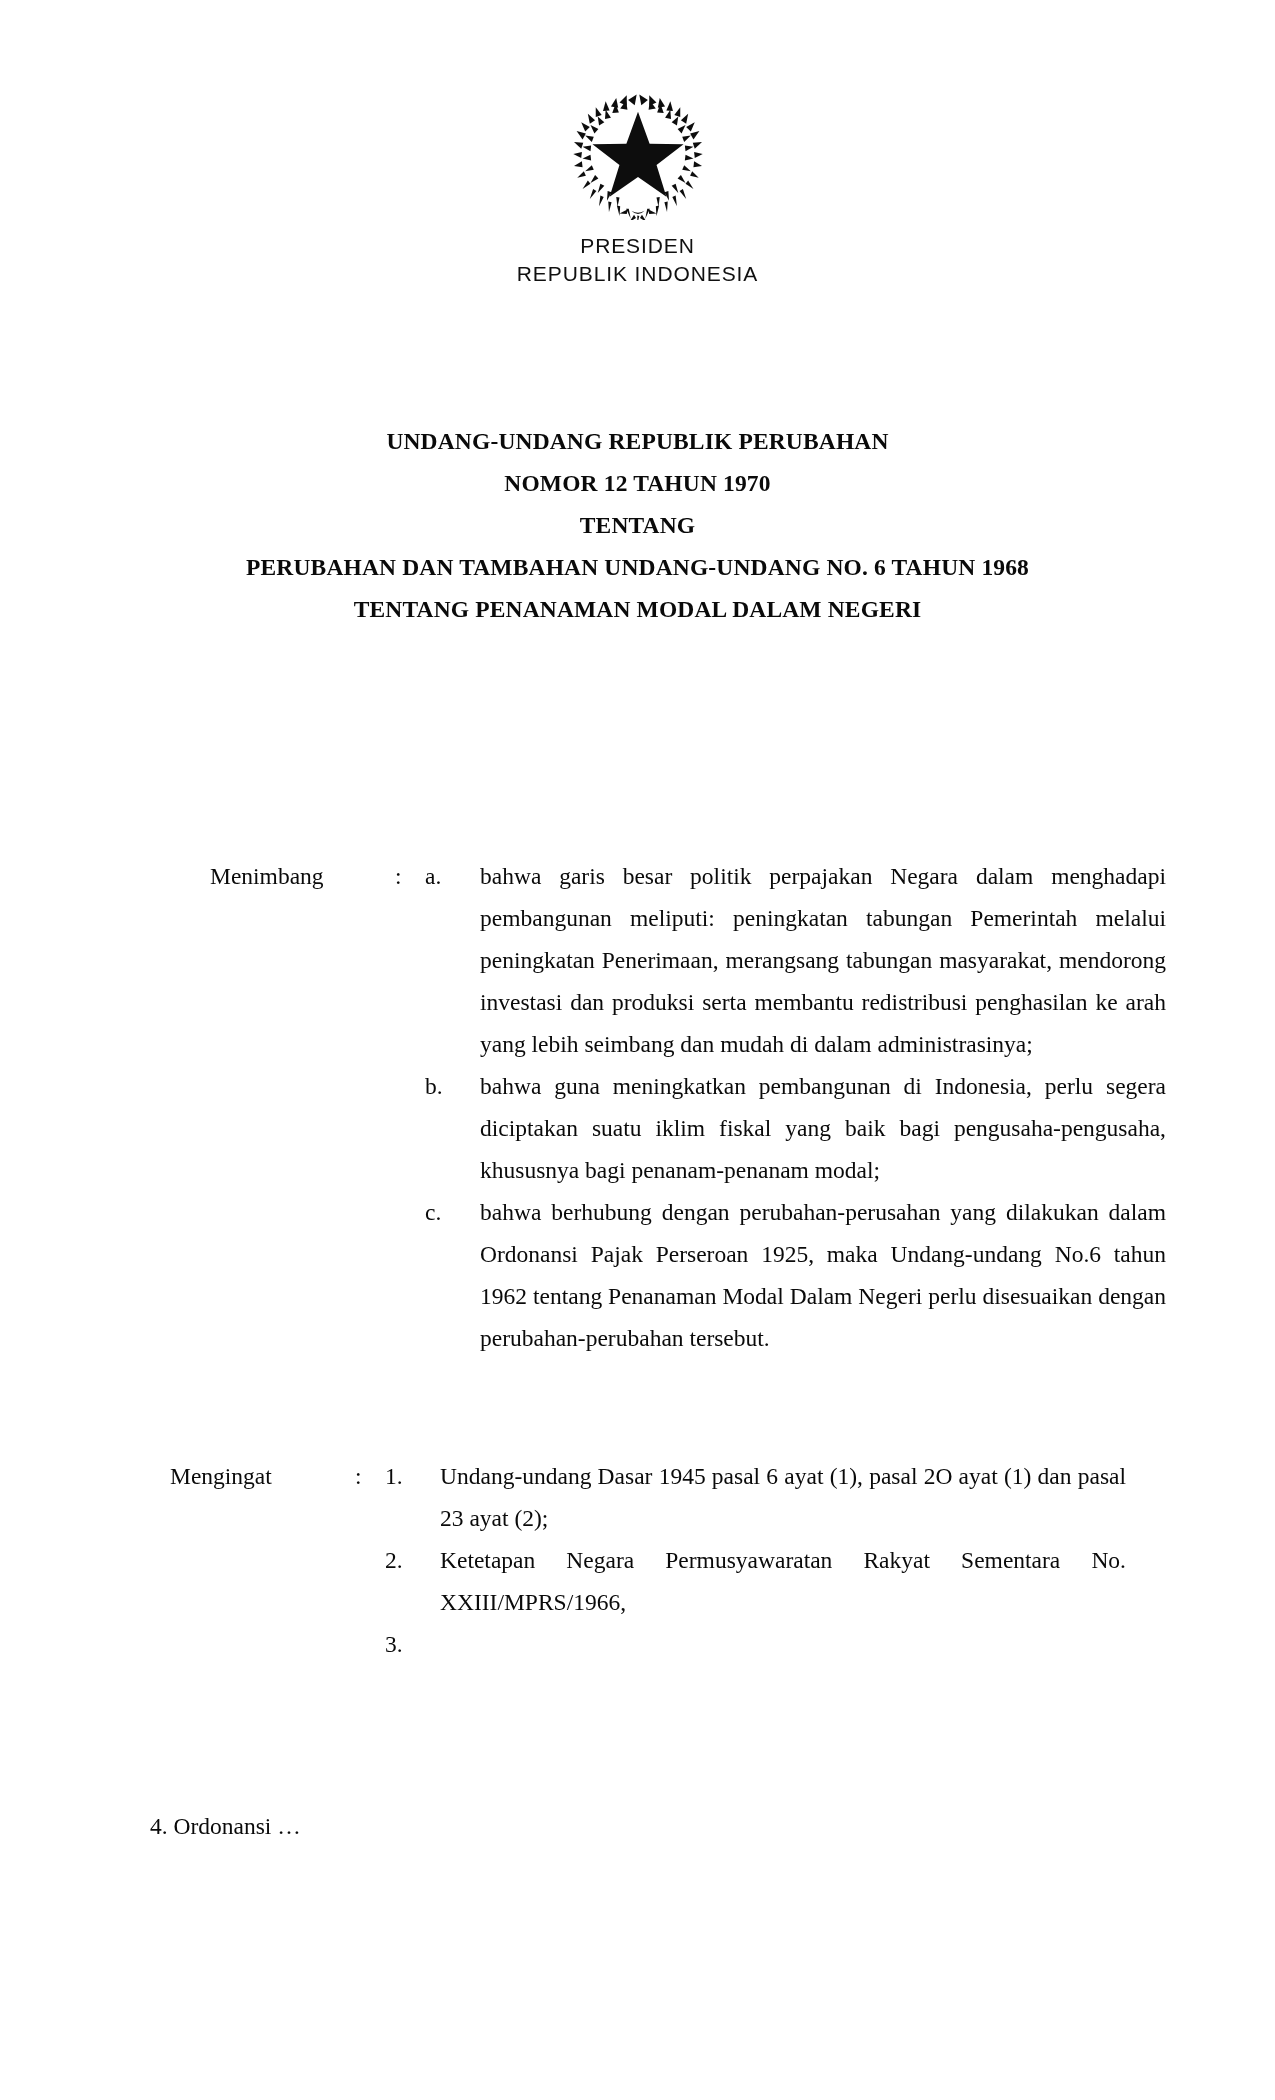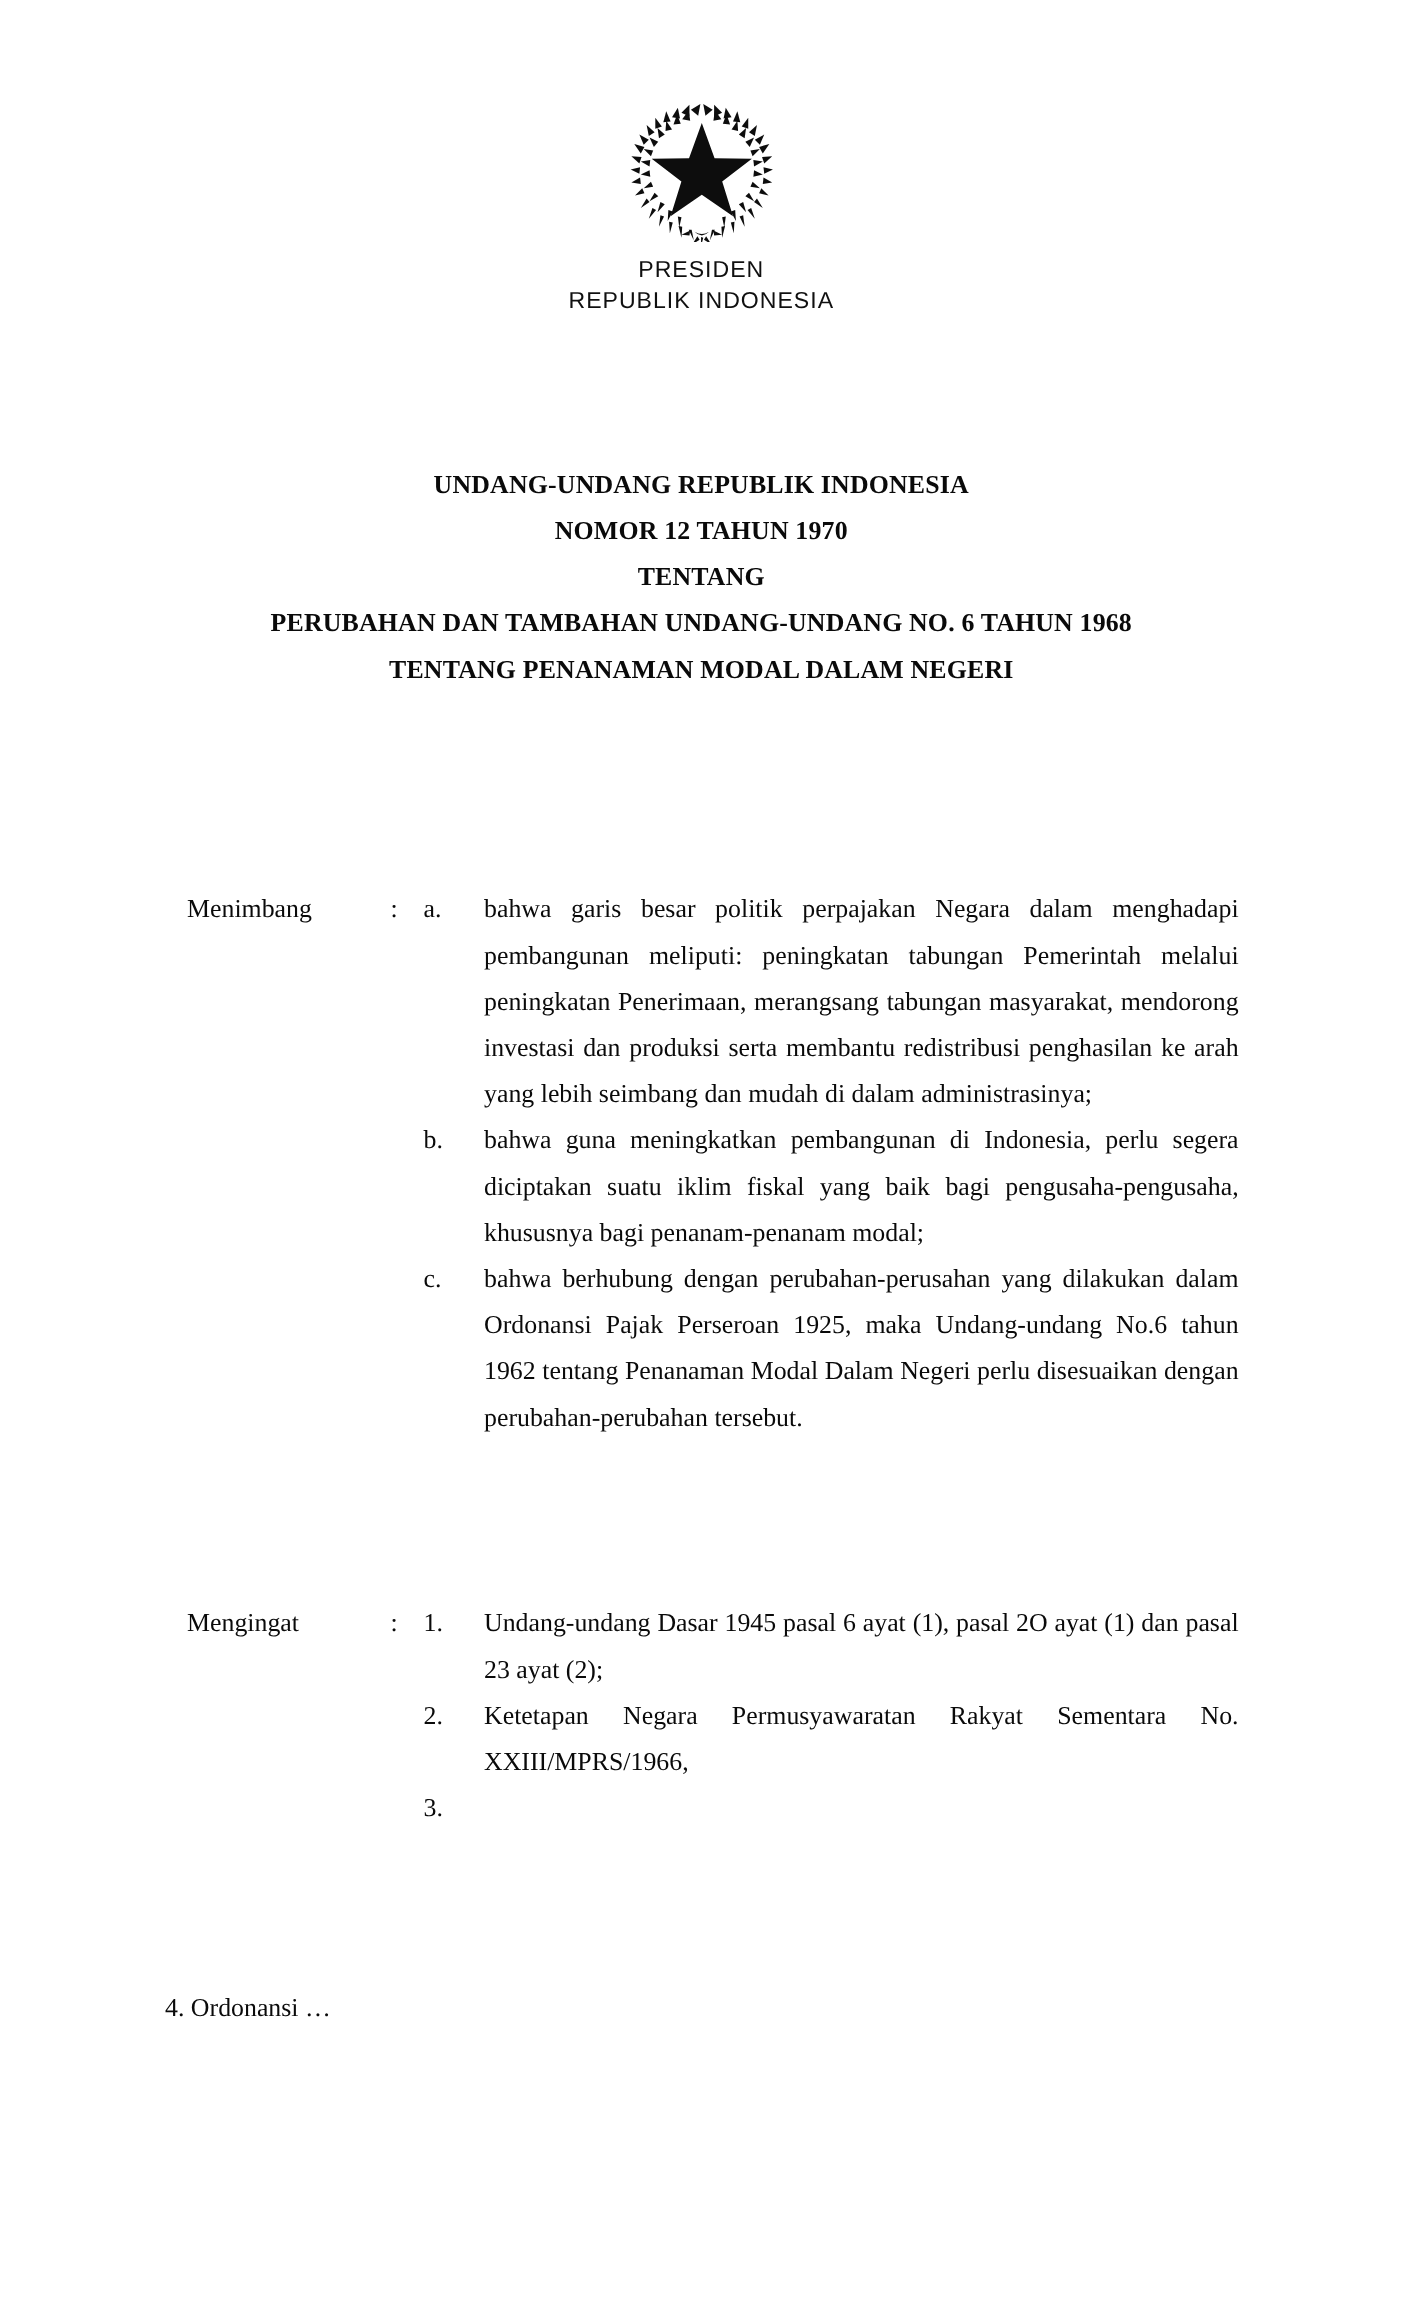--- a/index.html
+++ b/index.html
@@ -78,21 +78,21 @@
   .enact-block .gap { height: 68px; }
 
   
   .clause-section {
     position: absolute;
     left: 170px;
     width: 960px;
     font-size: 23.5px;
     line-height: 42px;
   }
-  #section-menimbang { top: 806px; }
+  #section-menimbang { top: 855px; margin-left: 40px; }
   #section-mengingat { top: 1455px; }
 
   .clause-row {
     display: grid;
     grid-template-columns: 185px 30px 55px 1fr;
     align-items: start;
   }
   .clause-label   { white-space: nowrap; }
   .clause-colon   { }
   .clause-marker  { }
@@ -219,21 +219,21 @@
         <polygon points="100,36 117.6,84.5 169,85.4 128.1,116.5 143,164.6 100,135 57,164.6 71.9,116.5 31,85.4 82.4,84.5"></polygon>
       </g>
     </svg>
     <div class="letterhead-lines">
       <div>PRESIDEN</div>
       <div>REPUBLIK INDONESIA</div>
     </div>
   </div>
 
   <div class="title-block">
-    <div class="tline">UNDANG-UNDANG REPUBLIK INDONESIA</div>
+    <div class="tline">UNDANG-UNDANG REPUBLIK PERUBAHAN</div>
     <div class="tline">NOMOR 12 TAHUN 1970</div>
     <div class="tline">TENTANG</div>
     <div class="tline">PERUBAHAN DAN TAMBAHAN UNDANG-UNDANG NO. 6 TAHUN 1968</div>
     <div class="tline">TENTANG PENANAMAN MODAL DALAM NEGERI</div>
   </div>
 
 
   <div class="clause-section" id="section-menimbang">
     <div class="clause-row">
       <div class="clause-label">Menimbang</div>

